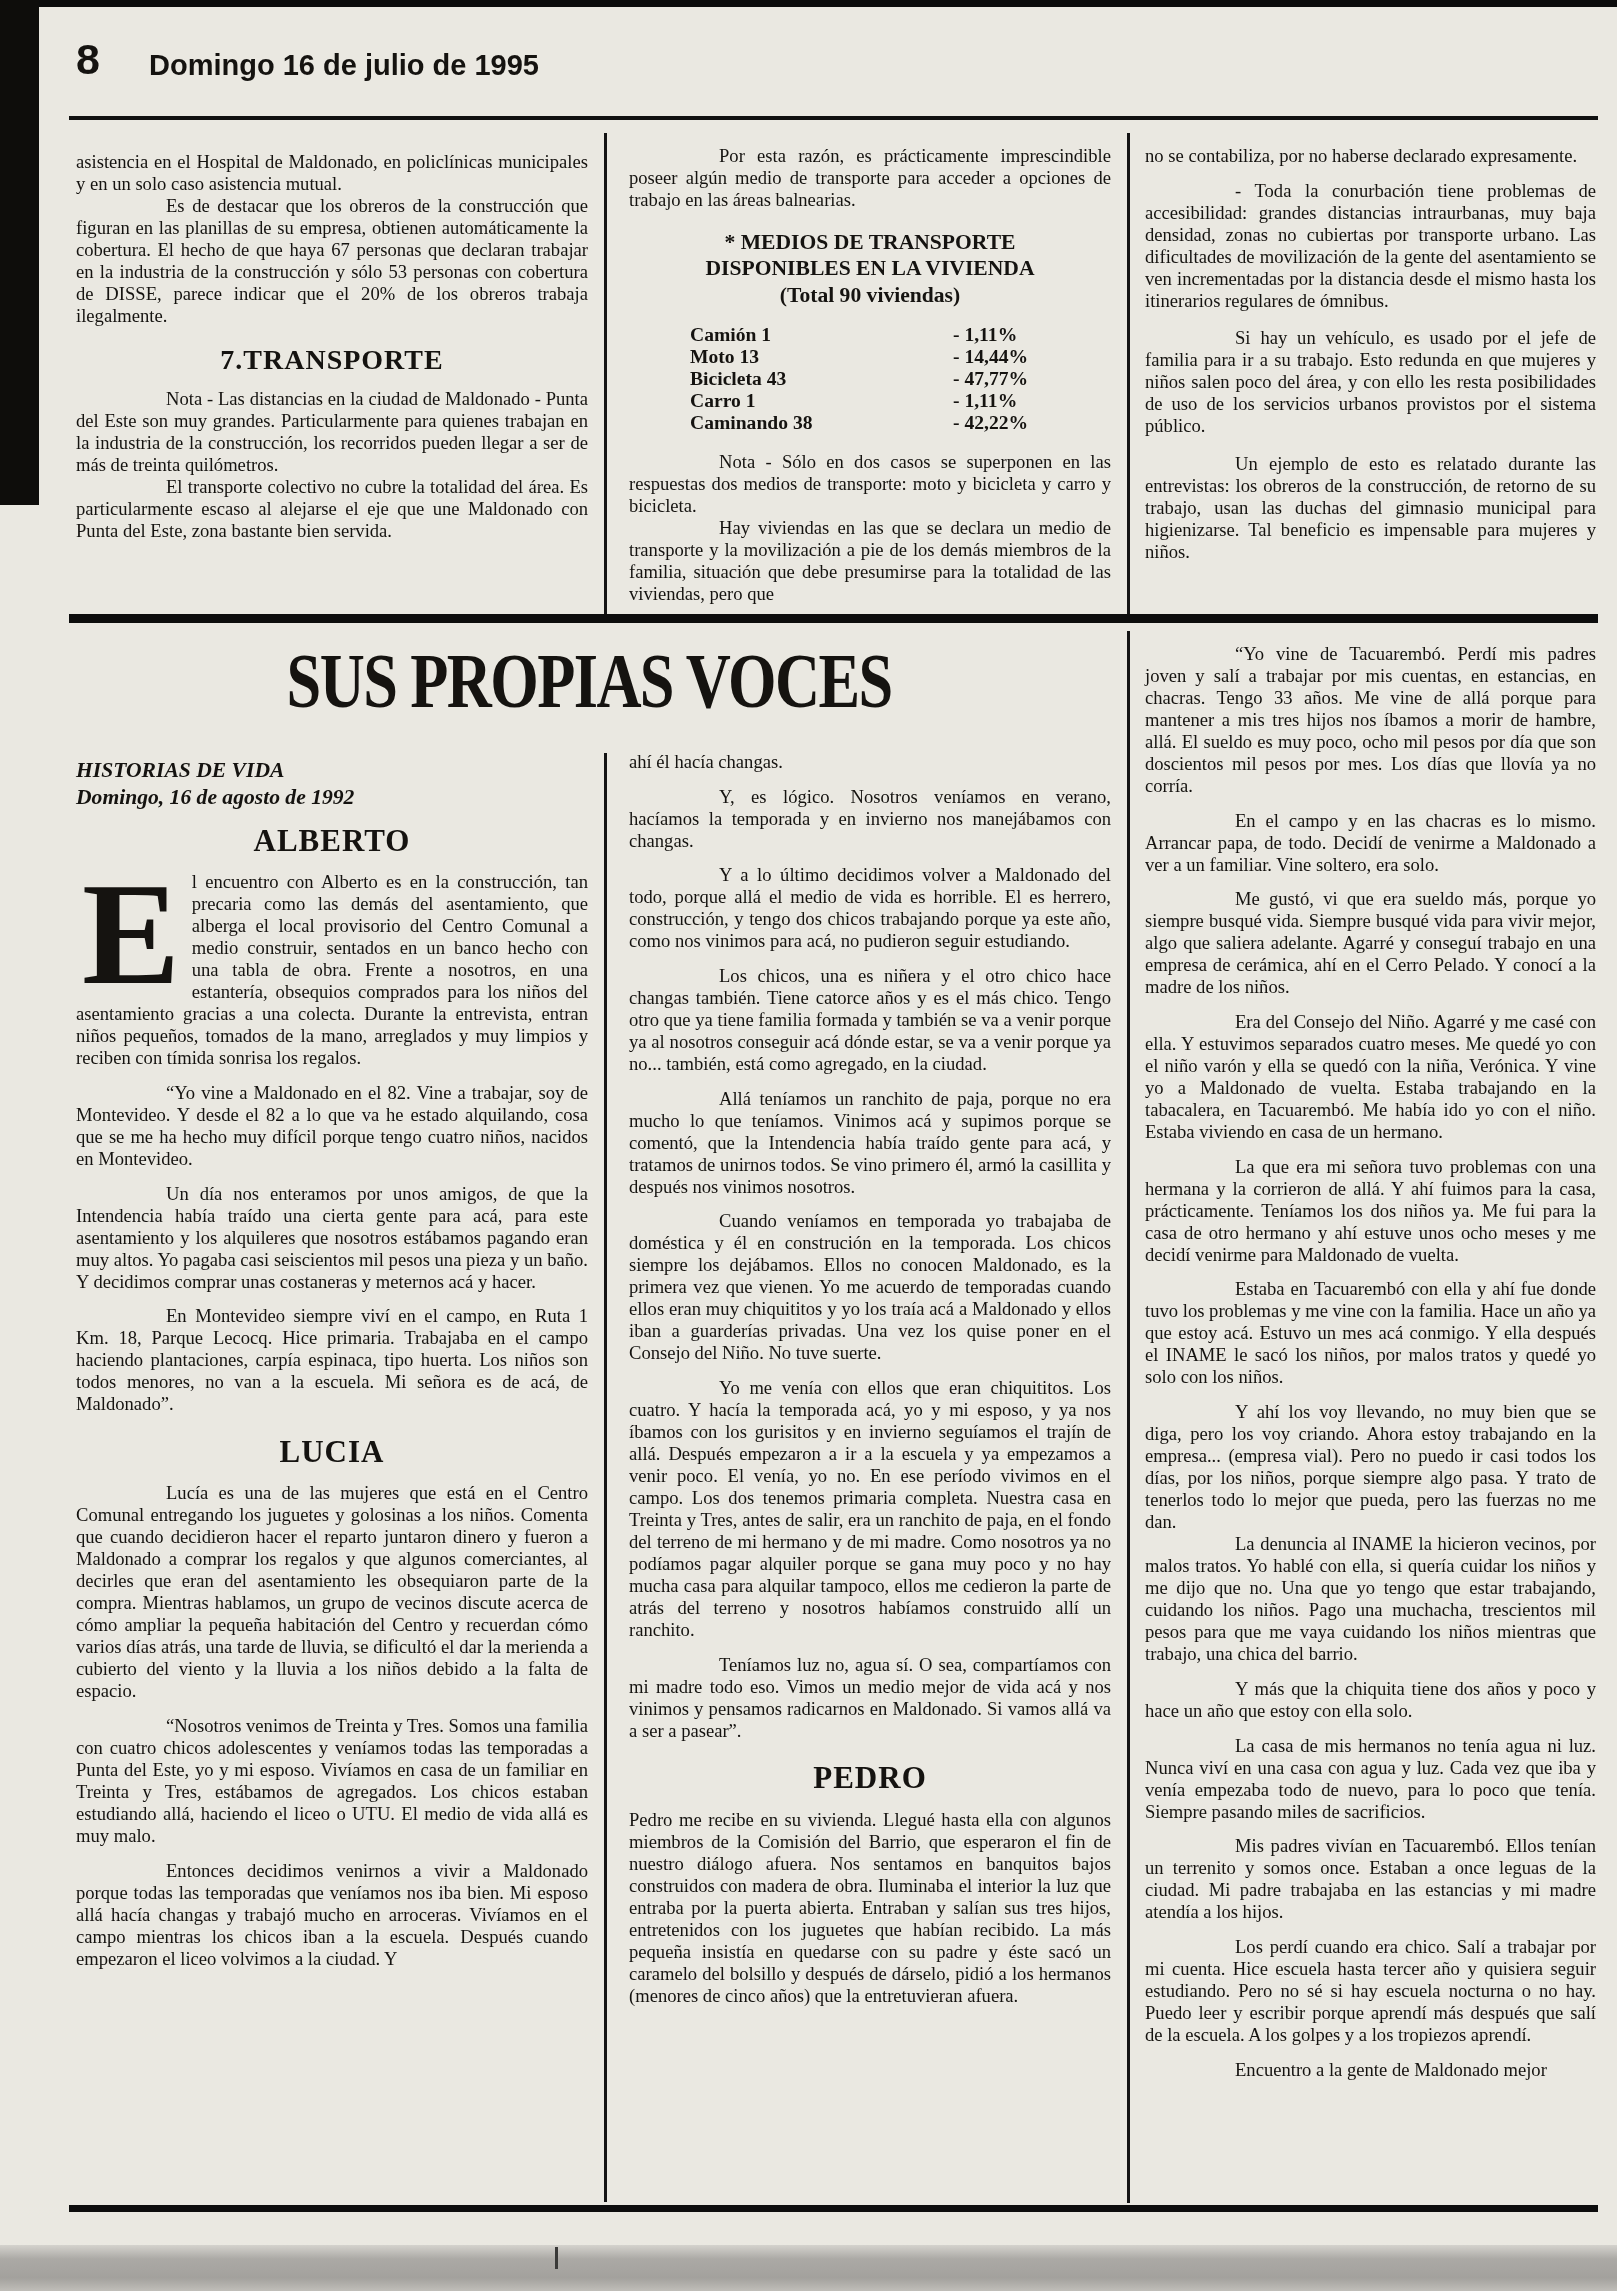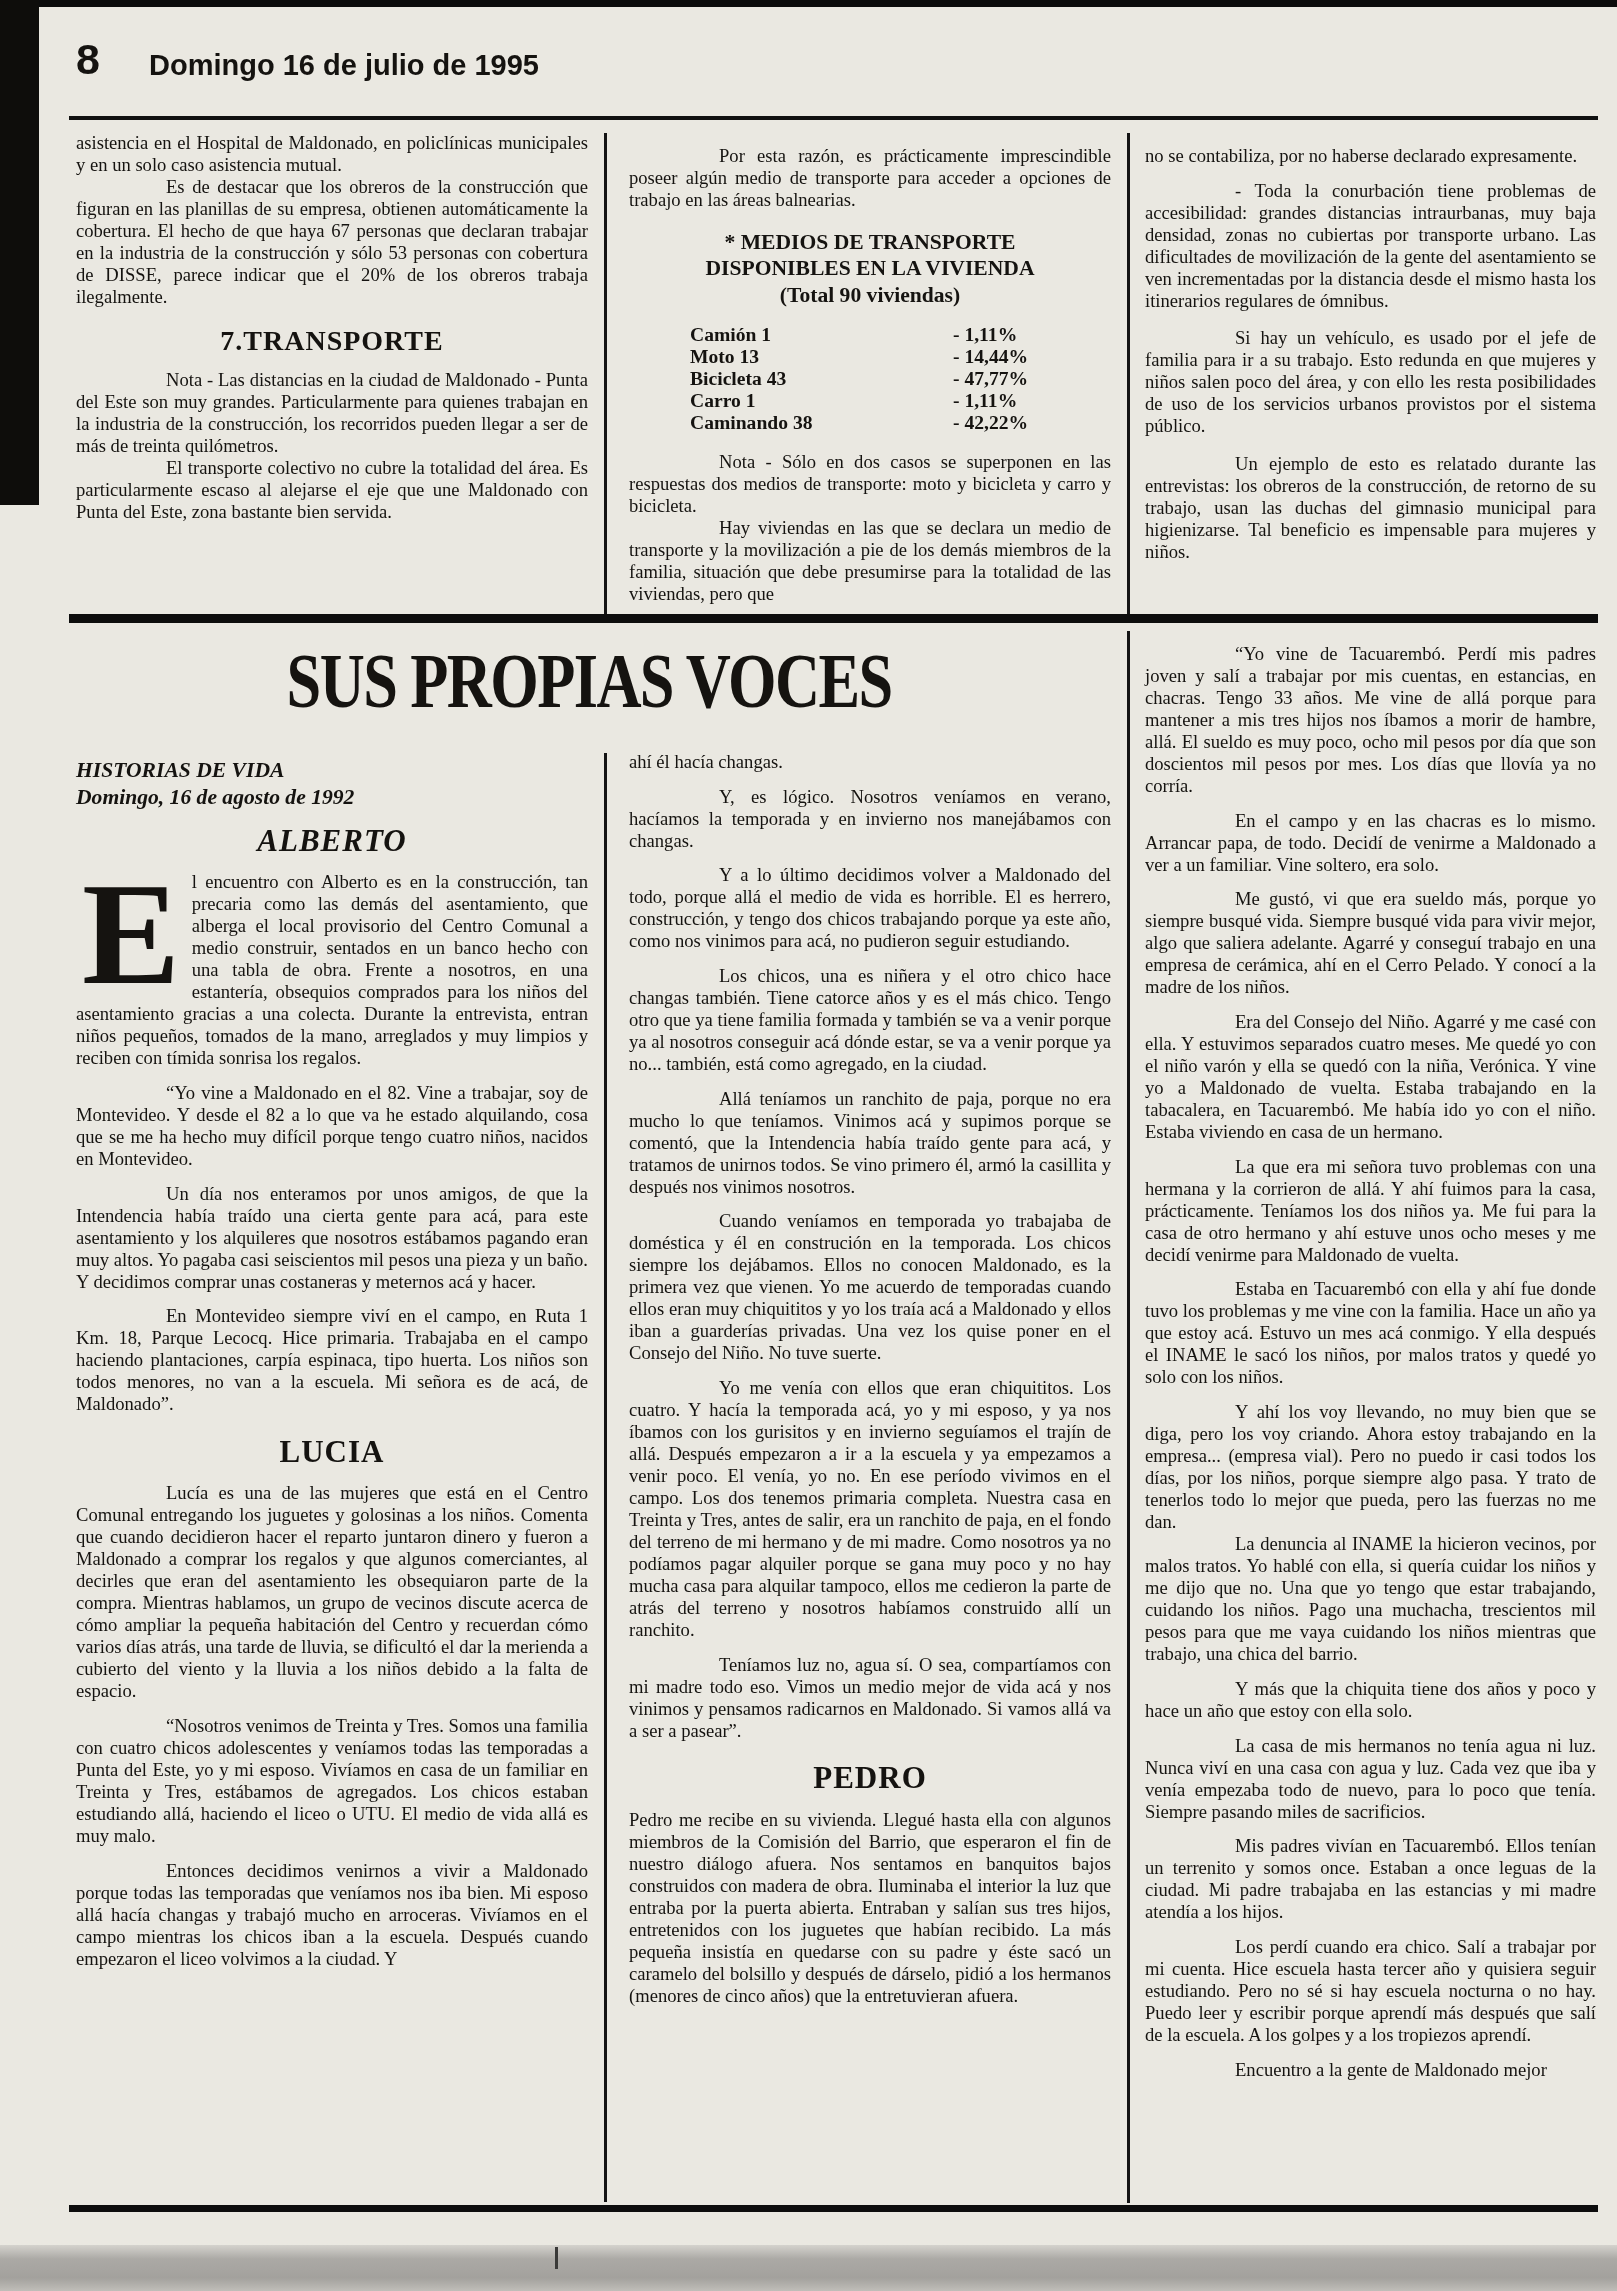--- a/index.html
+++ b/index.html
@@ -29,21 +29,21 @@
   .vrule{position:absolute;width:2.9px;background:#141414;}
   .vr-top-1{left:604px;top:133px;height:482px;}
   .vr-top-2{left:1127px;top:133px;height:482px;}
   .vr-body-1{left:604px;top:753px;height:1449px;}
   .vr-body-2{left:1127px;top:631px;height:1572px;}
   .divider-thick{position:absolute;left:69px;top:614px;width:1529px;height:8.8px;background:#0d0d0d;}
   .bottom-rule{position:absolute;left:69px;top:2205px;width:1529px;height:6.9px;background:#0d0d0d;}
 
   
   .col{position:absolute;font-size:18.6px;line-height:22px;text-align:justify;}
-  .col-top-left{left:76px;top:132px;width:512px;}
+  .col-top-left{left:76px;top:151px;width:512px;}
   .col-top-mid{left:629px;top:145px;width:482px;}
   .col-top-right{left:1145px;top:145px;width:451px;}
   .col-body-left{left:76px;top:757px;width:512px;}
   .col-body-mid{left:629px;top:751px;width:482px;}
   .col-body-right{left:1145px;top:643px;width:451px;}
 
   .p{margin:0 0 12.7px 0;text-indent:90px;}
   .p.flush{text-indent:0;}
   .p.nogap{margin-bottom:0;}
   .tight .p{margin-bottom:0;}
@@ -60,21 +60,21 @@
   
   .chapter-block{position:absolute;left:69px;top:635px;width:1041px;text-align:center;}
   .chapter-kicker{font-size:29px;font-style:italic;letter-spacing:1px;}
   .chapter-title{margin-top:7.8px;font-size:78px;font-weight:700;line-height:76px;white-space:nowrap;}
   .chapter-title span{display:inline-block;transform:scaleX(0.80);transform-origin:center;letter-spacing:-2px;}
   .subtitle{text-align:left;font-weight:700;font-size:21.6px;line-height:26.5px;text-indent:0;margin:0;font-style:italic;}
   .subtitle-block{margin:0 0 13.7px 0;}
 
   .voice-head{font-size:31px;font-weight:700;text-align:center;letter-spacing:1px;
     margin:25.5px 0 19.6px 0;text-indent:0;}
-  .voice-head.first{margin-top:19.6px;font-style:italic;}
+  .voice-head.first{margin-top:19.6px;}
 
   .dropcap-p{text-indent:0;}
   .dropcap{float:left;font-size:147px;line-height:114px;font-weight:700;
     padding:5.9px 11.8px 0 5.9px;}
 </style>
 </head>
 <body>
 
 <div class="page">
 

